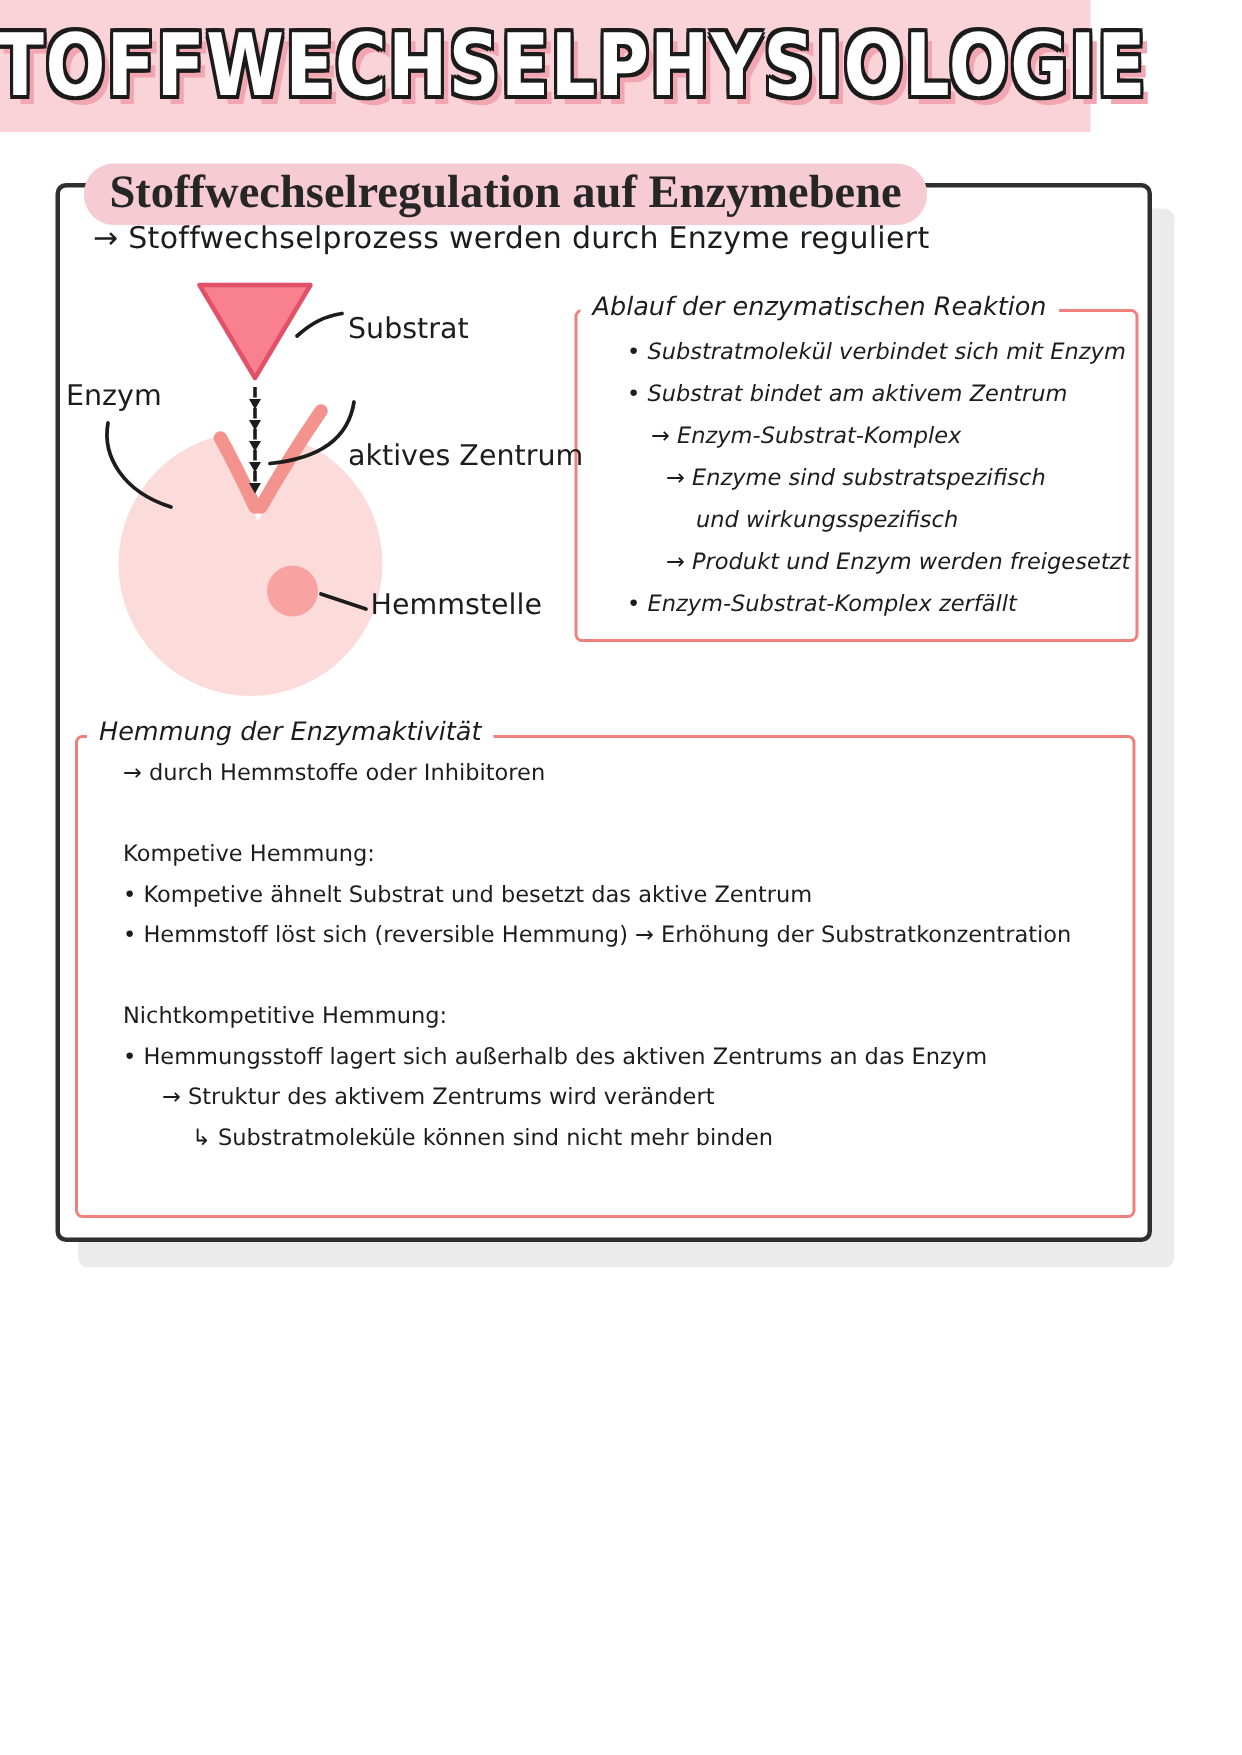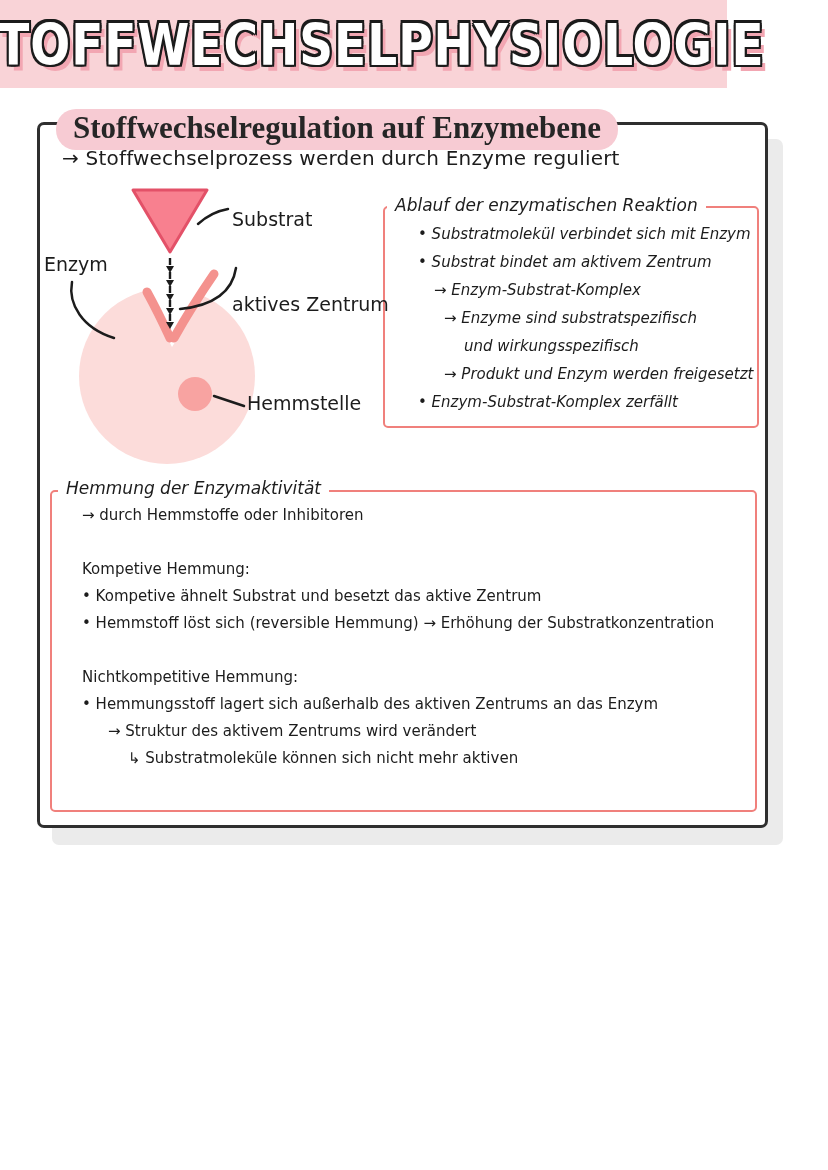--- a/index.html
+++ b/index.html
@@ -138,16 +138,16 @@
   <div class="red-box hemmung-box"></div>
   <div class="red-box-title hemmung-title">Hemmung der Enzymaktivität</div>
   <div class="hemmung-body">
     <div class="row">→ durch Hemmstoffe oder Inhibitoren</div>
     <div class="row gap-before">Kompetive Hemmung:</div>
     <div class="row">• Kompetive ähnelt Substrat und besetzt das aktive Zentrum</div>
     <div class="row">• Hemmstoff löst sich (reversible Hemmung) → Erhöhung der Substratkonzentration</div>
     <div class="row gap-before">Nichtkompetitive Hemmung:</div>
     <div class="row">• Hemmungsstoff lagert sich außerhalb des aktiven Zentrums an das Enzym</div>
     <div class="row ind2">→ Struktur des aktivem Zentrums wird verändert</div>
-    <div class="row ind3">↳ Substratmoleküle können sich nicht mehr aktiven</div>
+    <div class="row ind3">↳ Substratmoleküle können sind nicht mehr binden</div>
   </div>
 
 </div>
 
 </body></html>

